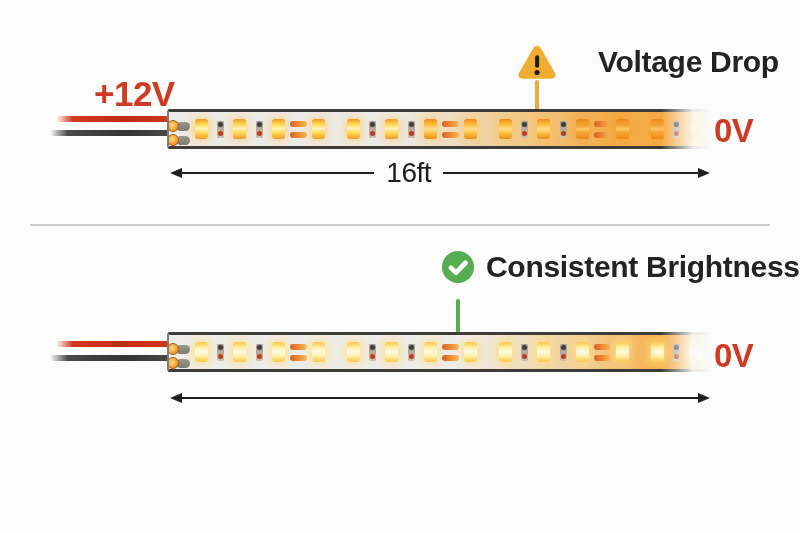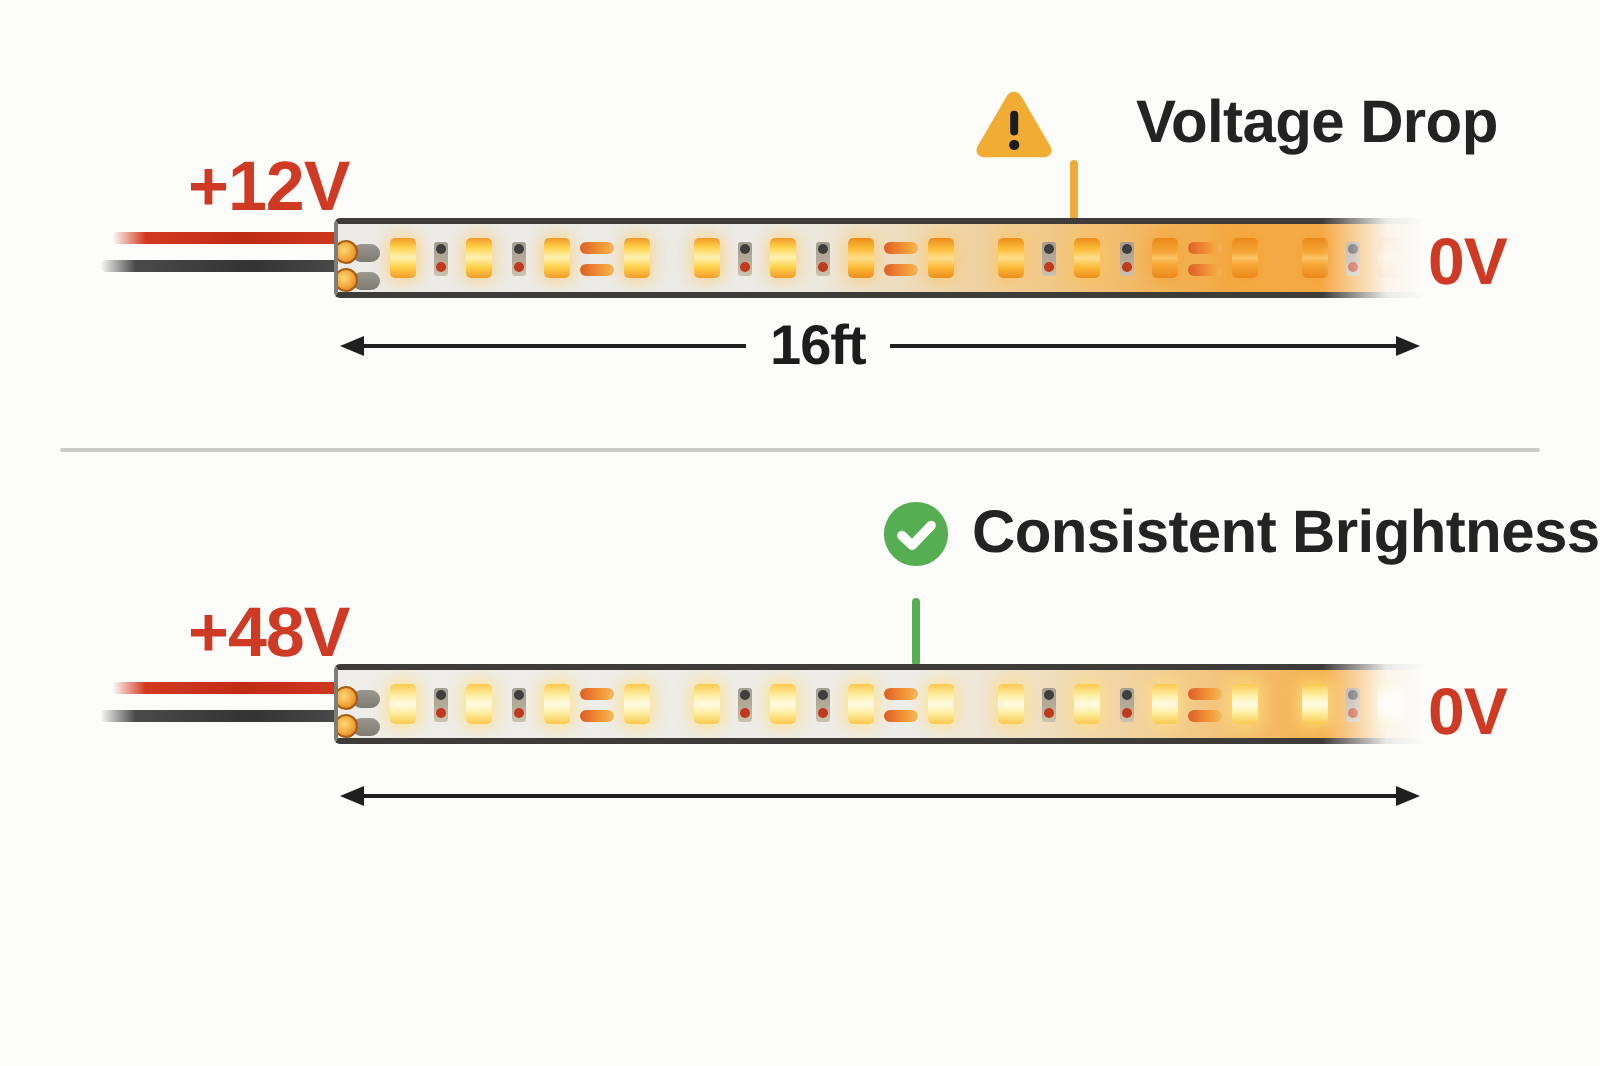--- a/index.html
+++ b/index.html
@@ -61,35 +61,35 @@
   .stem{width:4px;border-radius:2px;z-index:0;}
   .stem.amber{background:#eeab3b;}
   .stem.green{background:#56ae53;}
   .callout{display:flex;align-items:center;gap:11px;z-index:5;}
 
   
   .dim{display:flex;align-items:center;width:540px;height:28px;z-index:5;}
   .dim-line{height:2.5px;background:#1f1f1f;}
   .dim-line.l{flex:0.86;}
   .dim-line.r{flex:1.14;}
-  .dim-label{font-size:28px;font-weight:700;color:#1c1c1c;margin:0 12px;line-height:1;letter-spacing:-0.5px;}
+  .dim-label{font-size:28px;font-weight:400;color:#1c1c1c;margin:0 12px;line-height:1;letter-spacing:-0.5px;}
   .ah{width:0;height:0;border-top:5.5px solid transparent;border-bottom:5.5px solid transparent;}
   .ah.left{border-right:12px solid #1f1f1f;}
   .ah.right{border-left:12px solid #1f1f1f;}
 
   .divider{height:2px;background:#cbcbc9;border-radius:1px;z-index:0;}
 </style>
 </head>
 <body>
 
 <div class="canvas">
 
   <div class="abs v-label" style="left:94px;top:74px;width:78px;text-align:left;">+12V</div>
 
-  <div class="abs callout" style="left:486px;top:43px;gap:40px;">
+  <div class="abs callout" style="left:516px;top:43px;gap:40px;">
     <span style="display:inline-flex;">
       <svg width="42" height="38" viewBox="0 0 44 40">
         <path d="M22 3 Q24.5 3 26 5.6 L41 31.5 Q42.5 34.2 41 36 Q39.8 37.5 36.8 37.5 L7.2 37.5 Q4.2 37.5 3 36 Q1.5 34.2 3 31.5 L18 5.6 Q19.5 3 22 3 Z" fill="#f0ac33"></path>
         <rect x="20" y="13" width="4.2" height="13" rx="2.1" fill="#1c1c1c"></rect>
         <circle cx="22.1" cy="31" r="2.7" fill="#1c1c1c"></circle>
       </svg>
     </span>
     <span class="callout-label">Voltage Drop</span>
   </div>
   <div class="abs stem amber" style="left:535px;top:80px;height:31px;"></div>
@@ -200,21 +200,20 @@
   <div class="abs dim" style="left:170px;top:159px;">
     <span class="ah left"></span>
     <span class="dim-line l"></span>
     <span class="dim-label">16ft</span>
     <span class="dim-line r"></span>
     <span class="ah right"></span>
   </div>
 
   <div class="abs divider" style="left:30px;top:224px;width:740px;"></div>
 
-  <div class="abs v-label" style="left:94px;top:297px;width:78px;text-align:center;">+48V</div>
 
   <div class="abs callout" style="left:441px;top:250px;">
     <span style="display:inline-flex;">
       <svg width="34" height="34" viewBox="0 0 36 36">
         <circle cx="18" cy="18" r="17" fill="#56ae53"></circle>
         <path d="M10.5 18.8 L16 24 L26 13.5" stroke="#ffffff" stroke-width="5" fill="none" stroke-linecap="round" stroke-linejoin="round"></path>
       </svg>
     </span>
     <span class="callout-label">Consistent Brightness</span>
   </div>

